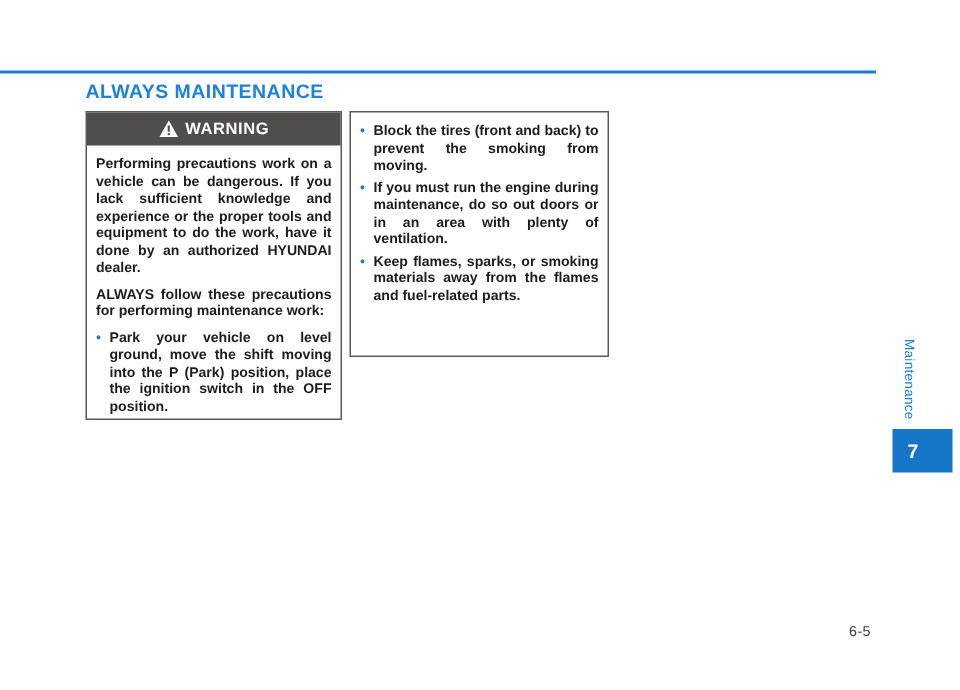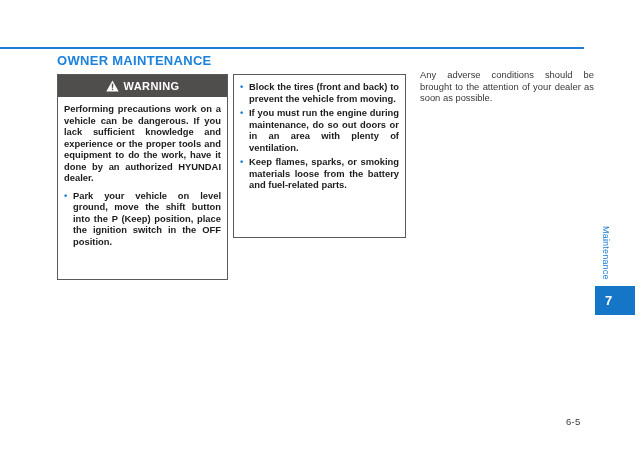--- a/index.html
+++ b/index.html
@@ -74,61 +74,61 @@
     font-size:9.5px;color:#3a3a3a;letter-spacing:.3px;
   }
 </style>
 </head>
 <body>
 
 <div class="page">
 
   <div class="top-rule"></div>
 
-  <div class="heading">OWNER MAINTENANCE</div>
+  <div class="heading">ALWAYS MAINTENANCE</div>
 
   <div class="wbox wbox1">
     <div class="wbox-header">
       <span class="warn-tri">
         <svg width="13" height="12" viewBox="0 0 13 12">
           <path d="M6.5 0.4 L12.7 11.4 L0.3 11.4 Z" fill="#ffffff"></path>
           <rect x="5.8" y="3.6" width="1.4" height="4.2" fill="#504d4d"></rect>
           <rect x="5.8" y="8.7" width="1.4" height="1.4" fill="#504d4d"></rect>
         </svg>
       </span>
       <span>WARNING</span>
     </div>
     <div class="wbox-body">
       <p>Performing precautions work on a vehicle can be dangerous. If you lack sufficient knowledge and experience or the proper tools and equipment to do the work, have it done by an authorized HYUNDAI dealer.</p>
+      <p>ALWAYS follow these precautions for performing maintenance work:</p>
       <div class="b-item">
         <span class="marker">•</span>
-        <span class="b-text">Park your vehicle on level ground, move the shift button into the P (Keep) position, place the ignition switch in the OFF position.</span>
+        <span class="b-text">Park your vehicle on level ground, move the shift moving into the P (Park) position, place the ignition switch in the OFF position.</span>
       </div>
     </div>
   </div>
 
   <div class="wbox wbox2">
     <div class="wbox-body">
       <div class="b-item">
         <span class="marker">•</span>
-        <span class="b-text">Block the tires (front and back) to prevent the vehicle from moving.</span>
+        <span class="b-text">Block the tires (front and back) to prevent the smoking from moving.</span>
       </div>
       <div class="b-item">
         <span class="marker">•</span>
         <span class="b-text">If you must run the engine during maintenance, do so out doors or in an area with plenty of ventilation.</span>
       </div>
       <div class="b-item">
         <span class="marker">•</span>
-        <span class="b-text">Keep flames, sparks, or smoking materials loose from the battery and fuel-related parts.</span>
+        <span class="b-text">Keep flames, sparks, or smoking materials away from the flames and fuel-related parts.</span>
       </div>
     </div>
   </div>
 
   <div class="info-col">
-    <p>Any adverse conditions should be brought to the attention of your dealer as soon as possible.</p>
   </div>
 
   <div class="side-label">Maintenance</div>
   <div class="chapter-box">
     <span>7</span>
   </div>
 
   <div class="page-num">6-5</div>
 
 </div>

